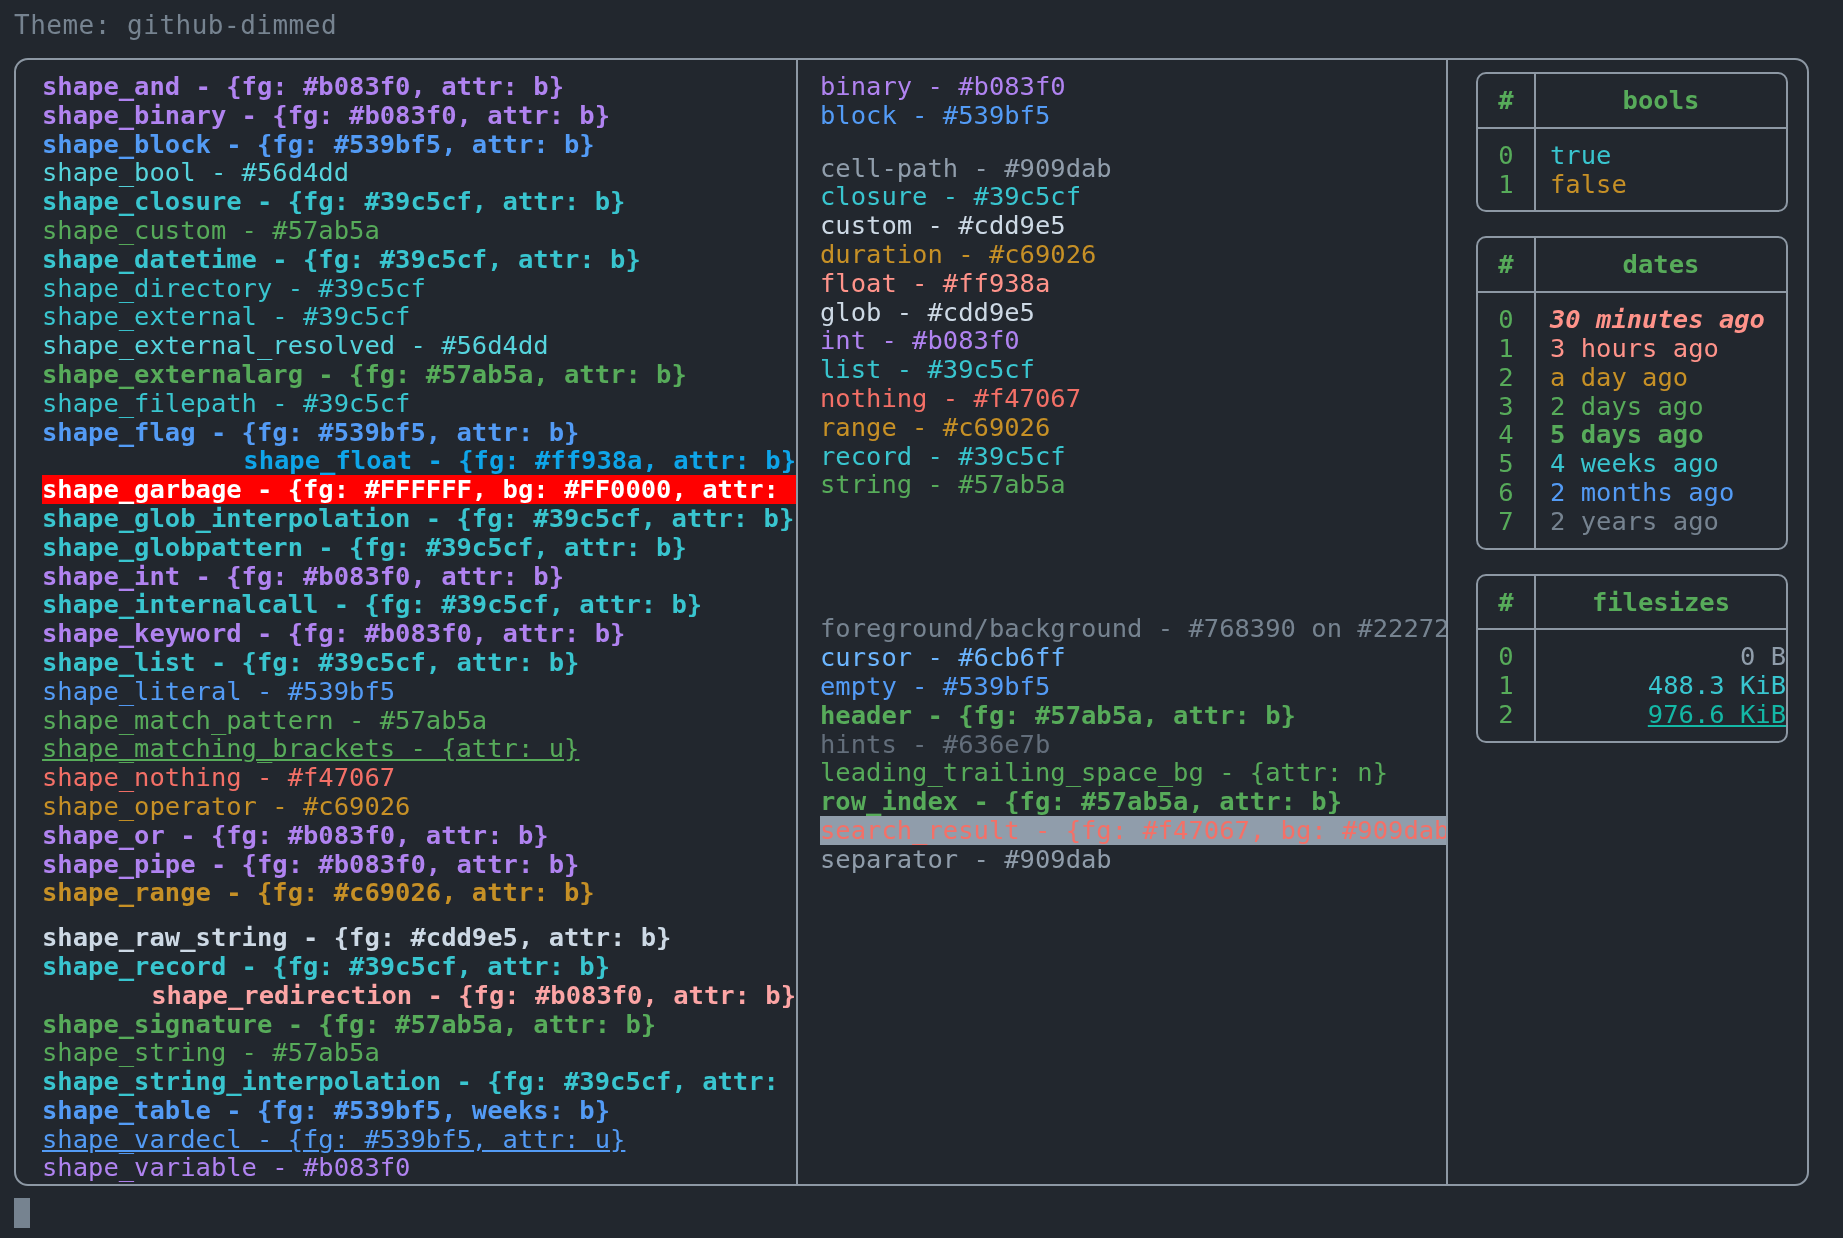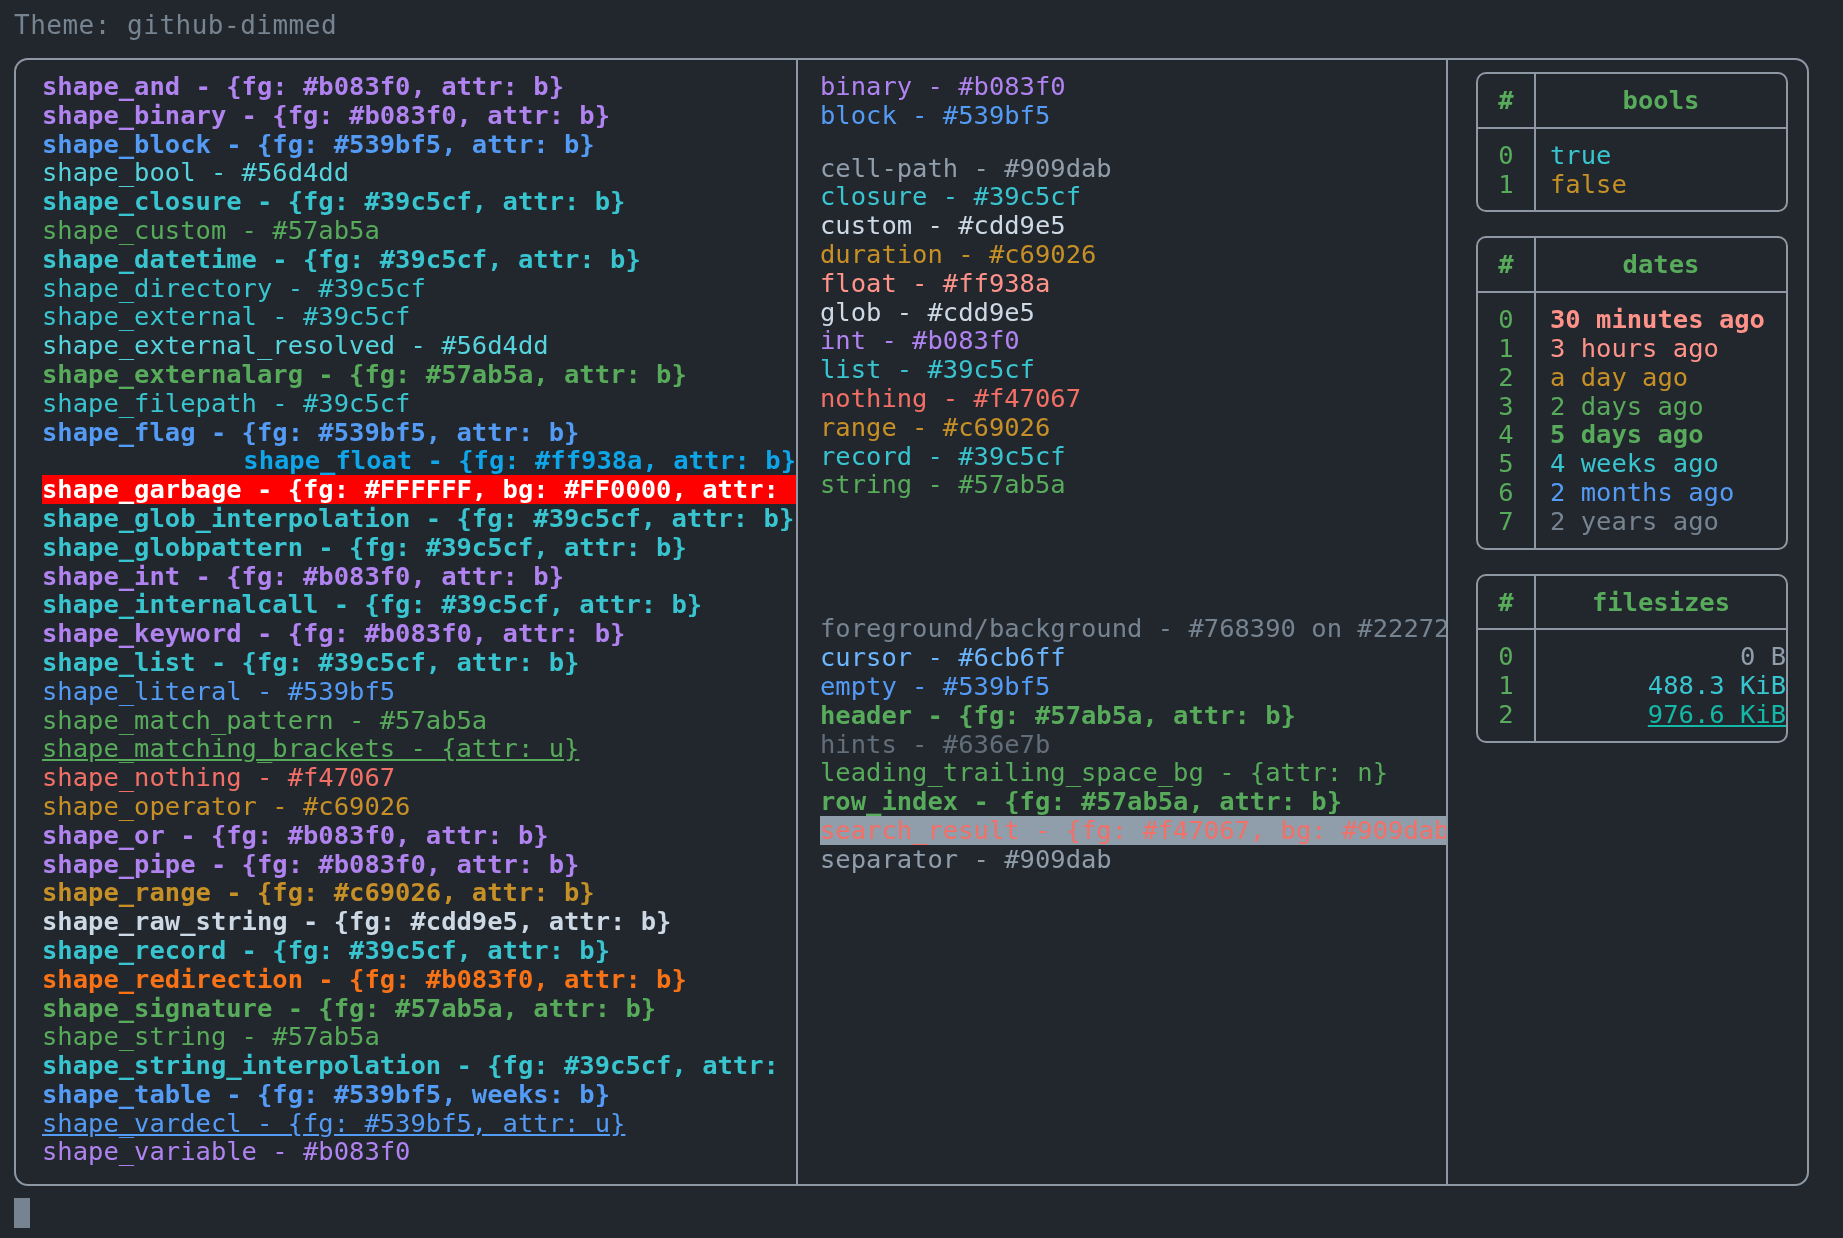--- a/index.html
+++ b/index.html
@@ -147,23 +147,23 @@
           <div class="line b" style="color: rgb(176, 131, 240);">shape_keyword - {fg: #b083f0, attr: b}</div>
           <div class="line b" style="color: rgb(57, 197, 207);">shape_list - {fg: #39c5cf, attr: b}</div>
           <div class="line" style="color: rgb(83, 155, 245);">shape_literal - #539bf5</div>
           <div class="line" style="color: rgb(87, 171, 90);">shape_match_pattern - #57ab5a</div>
           <div class="line u" style="color: rgb(87, 171, 90);">shape_matching_brackets - {attr: u}</div>
           <div class="line" style="color: rgb(244, 112, 103);">shape_nothing - #f47067</div>
           <div class="line" style="color: rgb(198, 144, 38);">shape_operator - #c69026</div>
           <div class="line b" style="color: rgb(176, 131, 240);">shape_or - {fg: #b083f0, attr: b}</div>
           <div class="line b" style="color: rgb(176, 131, 240);">shape_pipe - {fg: #b083f0, attr: b}</div>
           <div class="line b" style="color: rgb(198, 144, 38);">shape_range - {fg: #c69026, attr: b}</div>
-          <div class="line b" style="color: rgb(205, 217, 229);">shape_raw_string - {fg: #cdd9e5, attr: b}</div>
+          <div class="line b" style="color: rgb(205, 217, 229); margin-top: 16px;">shape_raw_string - {fg: #cdd9e5, attr: b}</div>
           <div class="line b" style="color: rgb(57, 197, 207);">shape_record - {fg: #39c5cf, attr: b}</div>
-          <div class="line b" style="color: #f97316;">shape_redirection - {fg: #b083f0, attr: b}</div>
+          <div class="line b" style="color: #fca5a5; text-align: right;">shape_redirection - {fg: #b083f0, attr: b}</div>
           <div class="line b" style="color: rgb(87, 171, 90);">shape_signature - {fg: #57ab5a, attr: b}</div>
           <div class="line" style="color: rgb(87, 171, 90);">shape_string - #57ab5a</div>
           <div class="line b" style="color: rgb(57, 197, 207);">shape_string_interpolation - {fg: #39c5cf, attr: b}</div>
           <div class="line b" style="color: rgb(83, 155, 245);">shape_table - {fg: #539bf5, weeks: b}</div>
           <div class="line u" style="color: rgb(83, 155, 245);">shape_vardecl - {fg: #539bf5, attr: u}</div>
           <div class="line" style="color: rgb(176, 131, 240);">shape_variable - #b083f0</div>
         </div>
     </div>
 
     <div class="col" id="col-mid">
@@ -236,21 +236,21 @@
                   <th>dates</th>
                 </tr>
               </thead>
               <tbody>
                 <tr class="pad-top">
                   <td class="c-idx"></td>
                   <td></td>
                 </tr>
                 <tr>
                   <td class="c-idx">0</td>
-                  <td class="c-val" style="color: rgb(255, 147, 138); font-weight: bold;">30 minutes ago</td>
+                  <td class="c-val" style="color: rgb(255, 147, 138); font-weight: bold; font-style: italic;">30 minutes ago</td>
                 </tr>
                 <tr>
                   <td class="c-idx">1</td>
                   <td class="c-val" style="color: rgb(255, 147, 138);">3 hours ago</td>
                 </tr>
                 <tr>
                   <td class="c-idx">2</td>
                   <td class="c-val" style="color: rgb(198, 144, 38);">a day ago</td>
                 </tr>
                 <tr>

